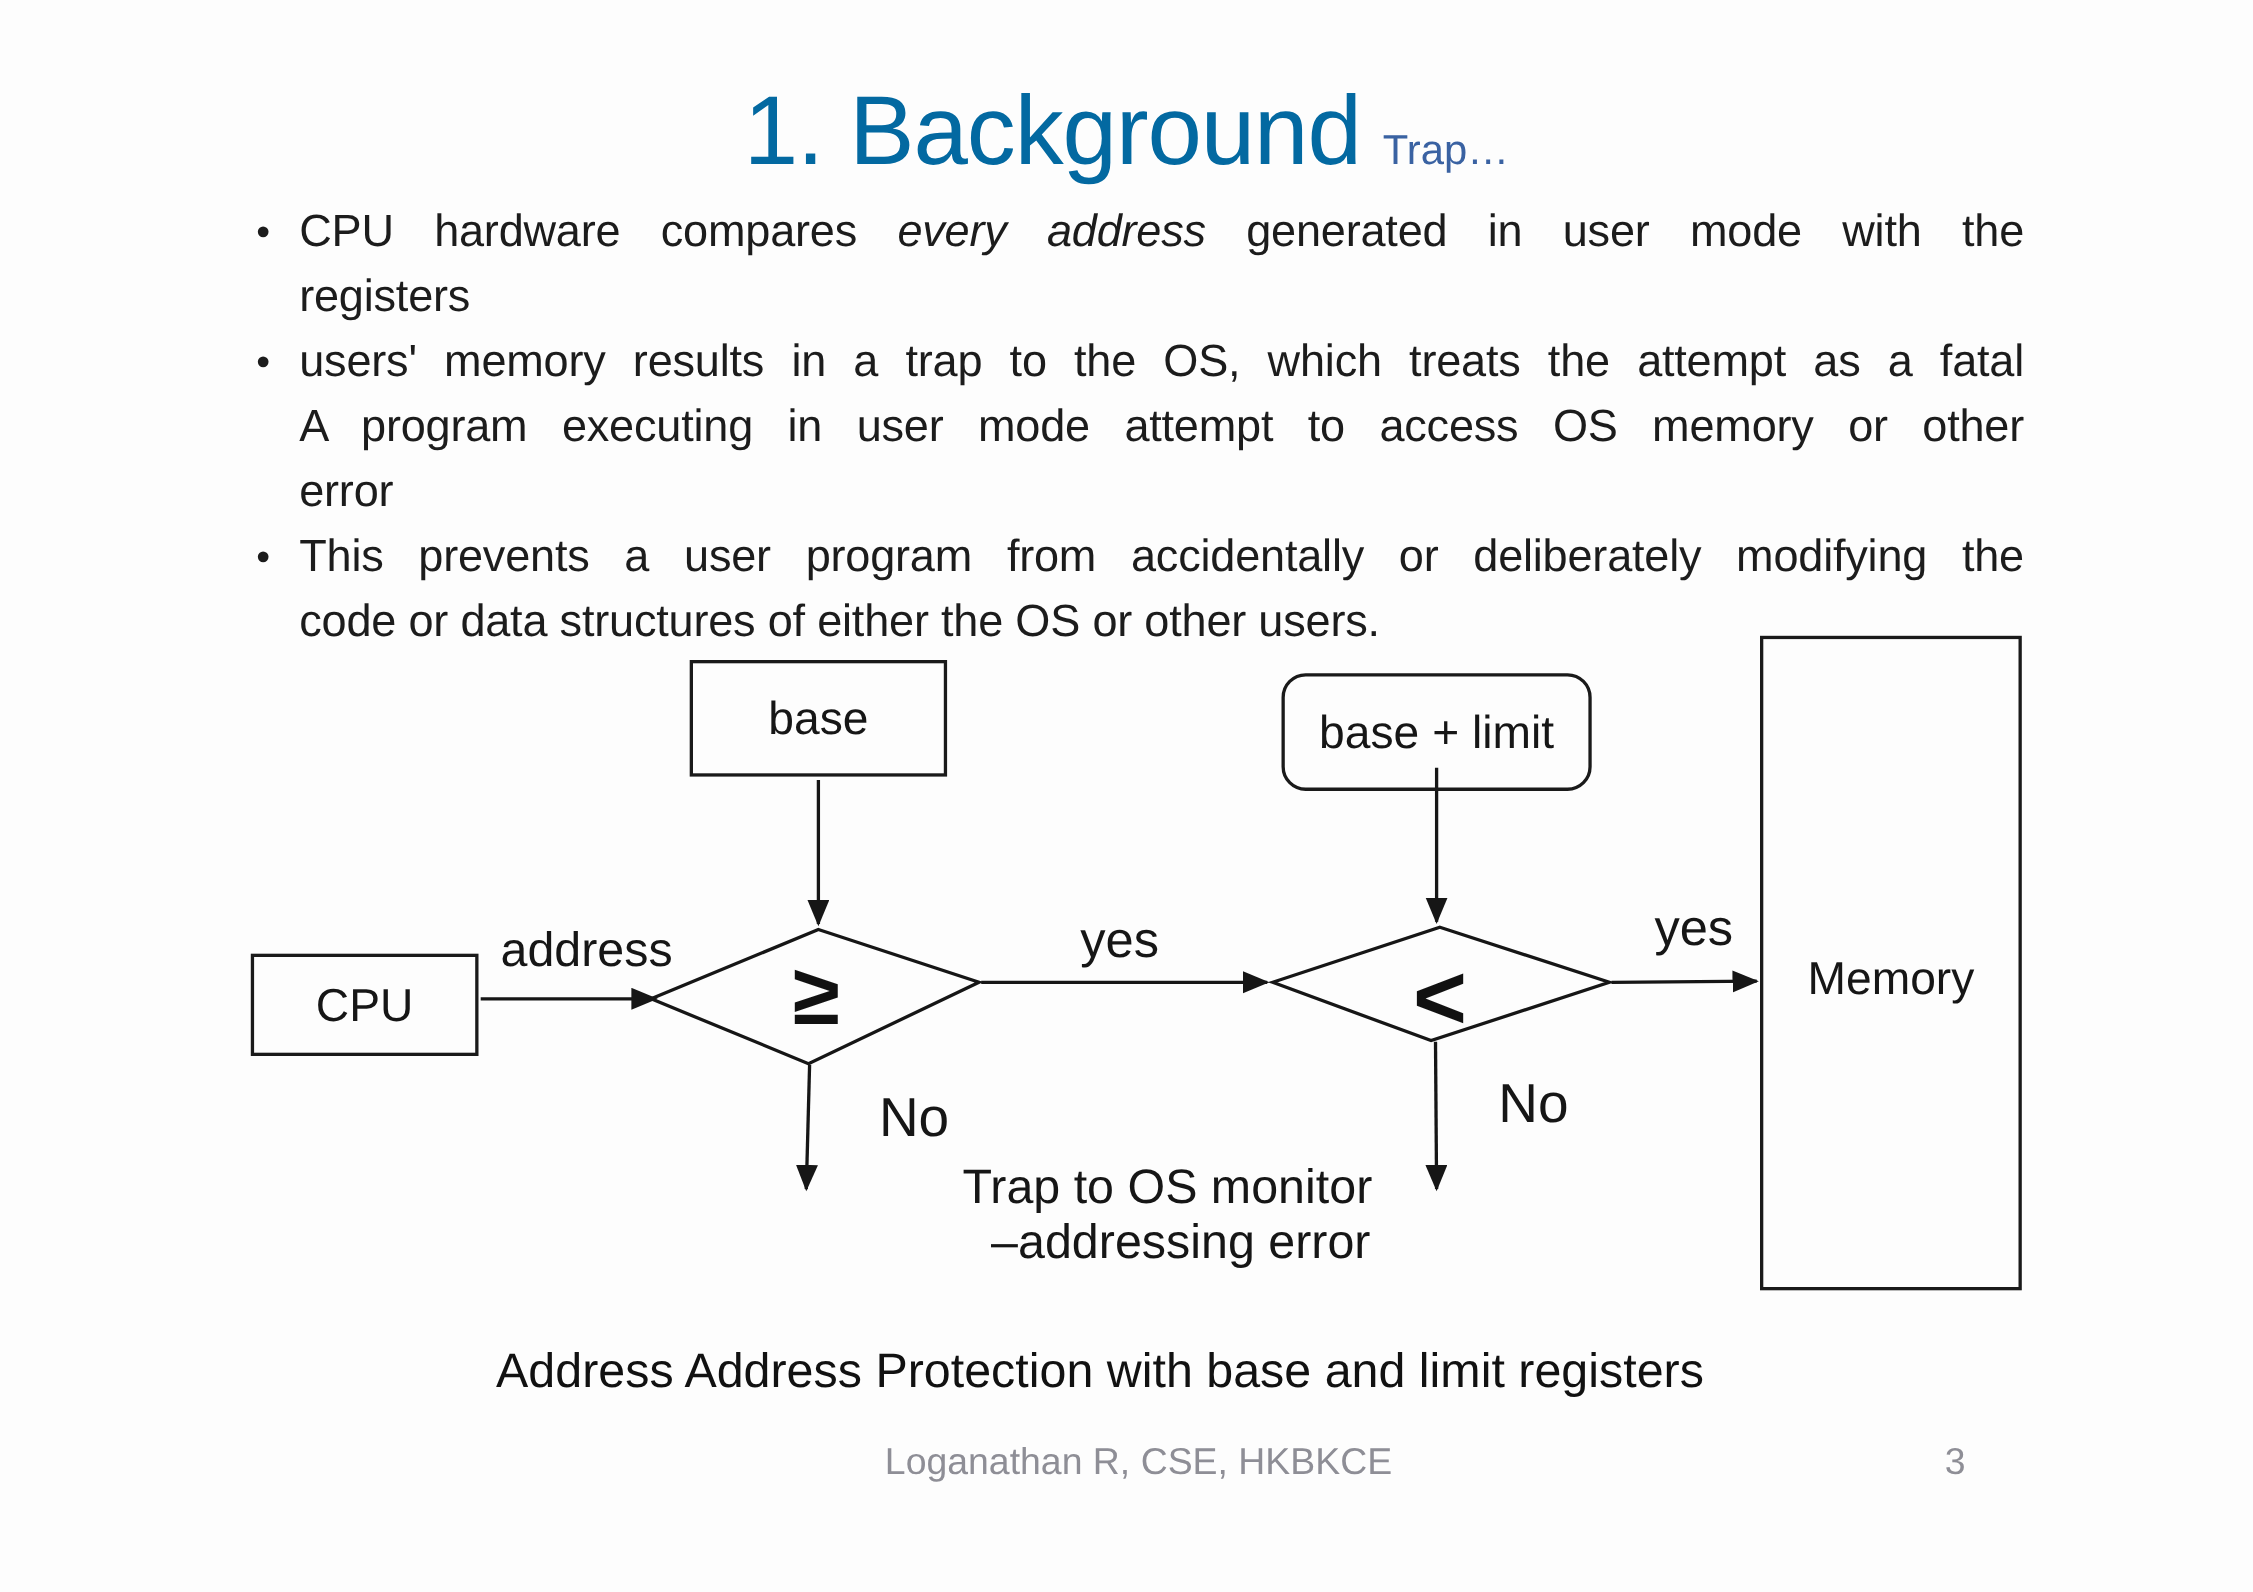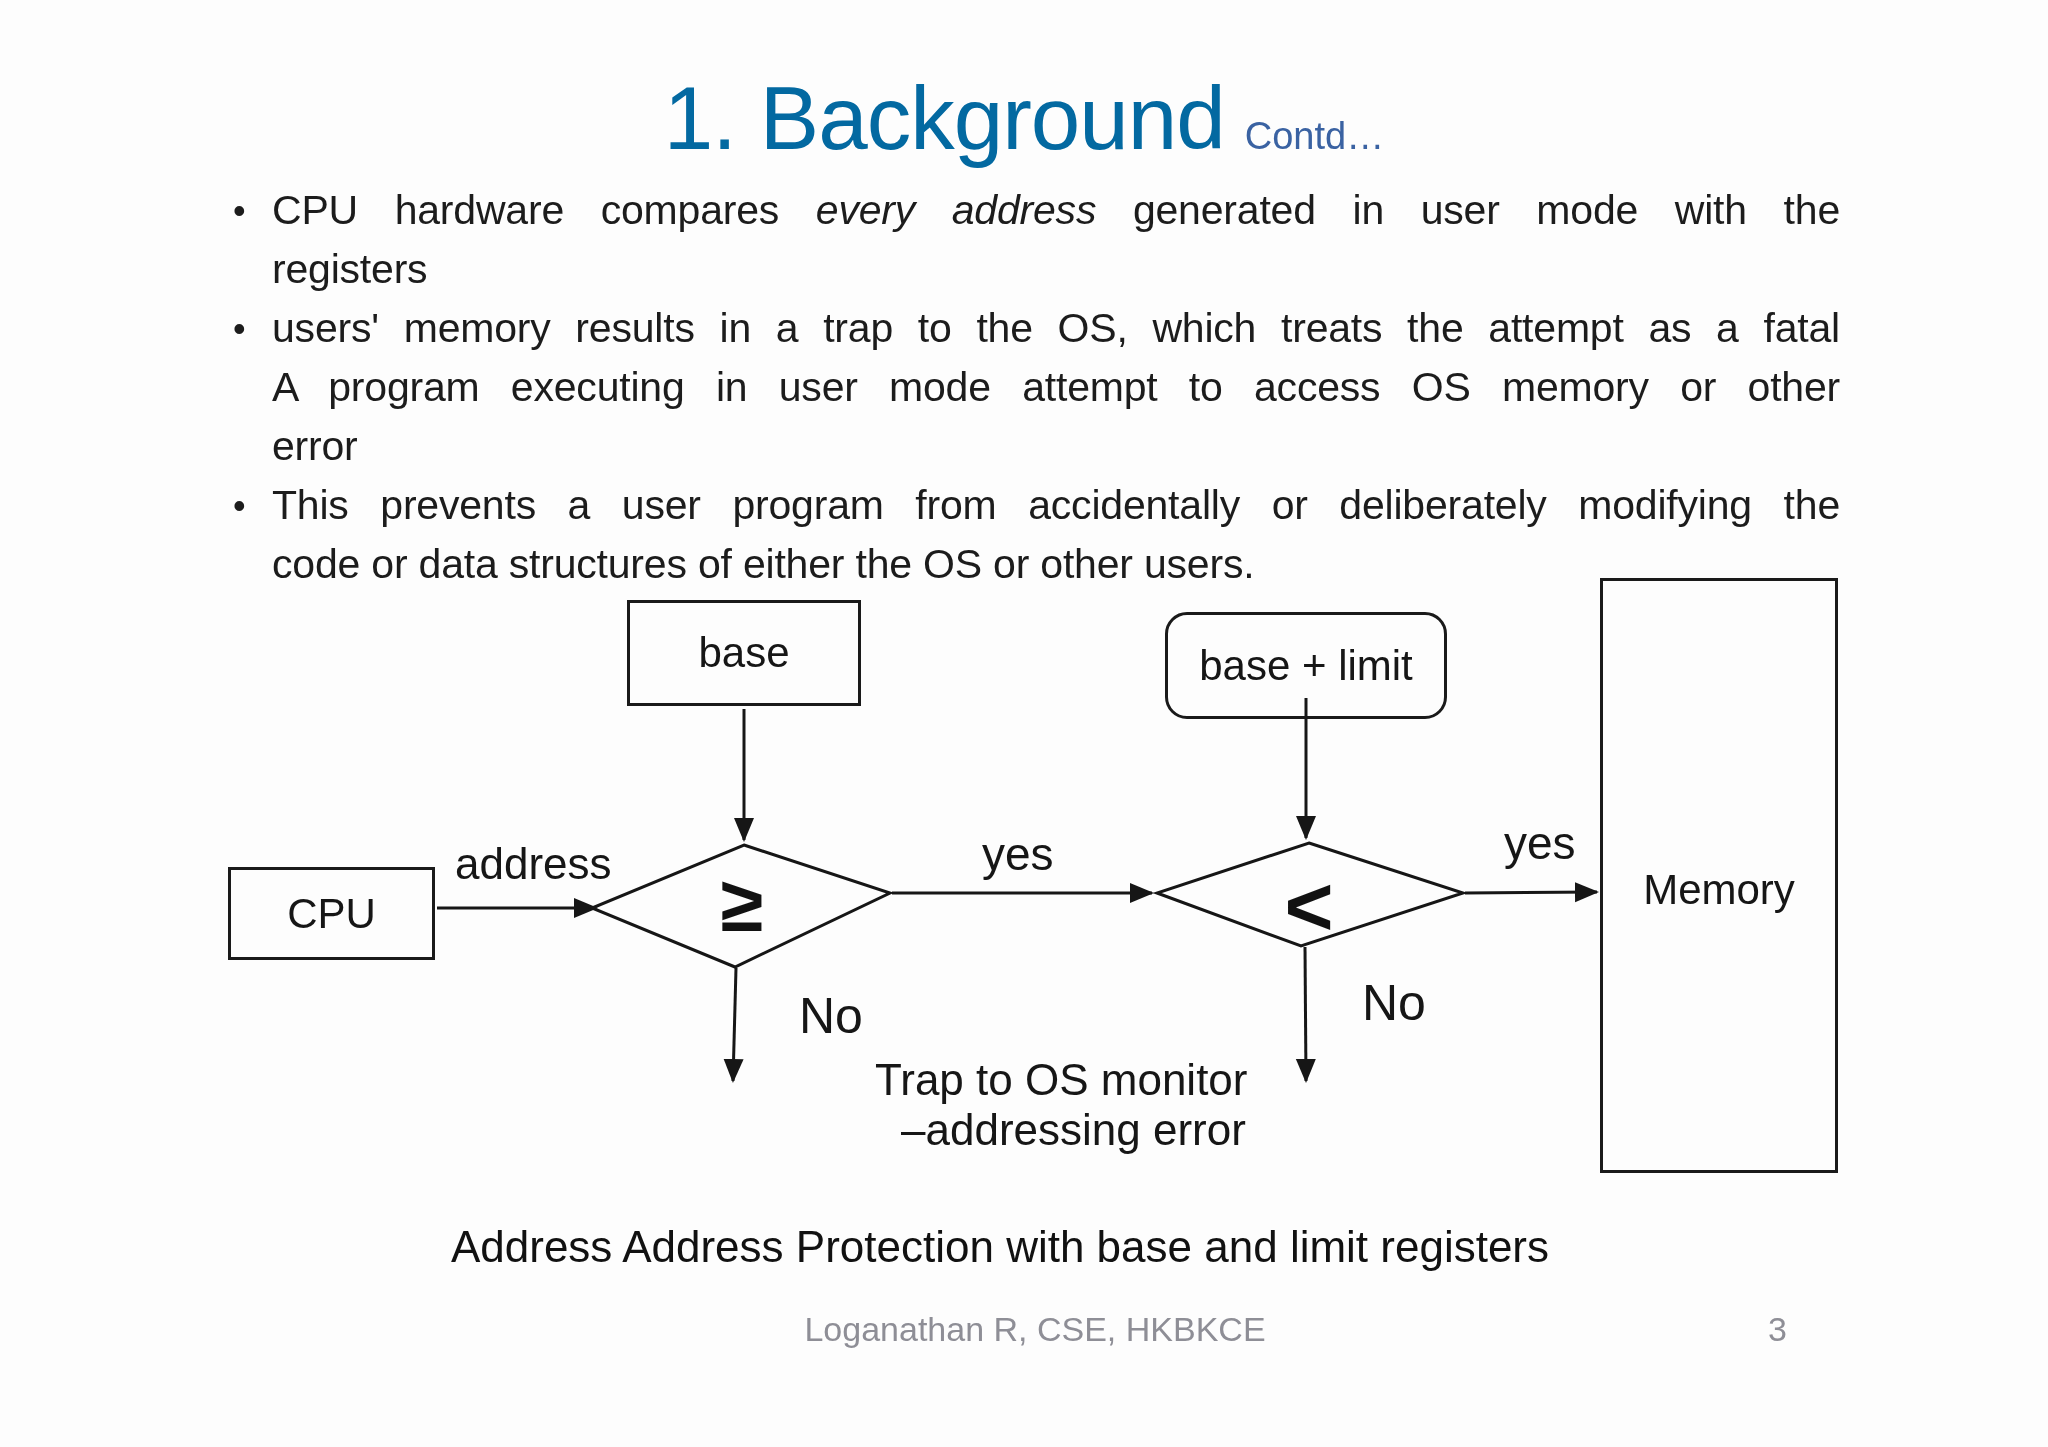--- a/index.html
+++ b/index.html
@@ -56,21 +56,21 @@
           font-size:34px;color:#8e8e96;}
   .pagenum{position:absolute;left:1768px;top:1310px;font-size:34px;color:#8e8e96;}
   svg.wires{position:absolute;left:0;top:0;pointer-events:none;}
 </style>
 </head>
 <body>
 
 <div class="slide">
 
   <div class="title">
-    <span class="title-main">1. Background</span><span class="title-contd">Contd…</span>
+    <span class="title-main">1. Background</span><span class="title-contd">Trap…</span>
   </div>
 
   <div class="bullets">
     <div class="bullet">
       <span class="marker">•</span>
       <div class="bline jline"><span>CPU hardware compares </span><em>every address</em><span> generated in user mode with the</span></div>
       <div class="bline lline">registers</div>
     </div>
     <div class="bullet">
       <span class="marker">•</span>

